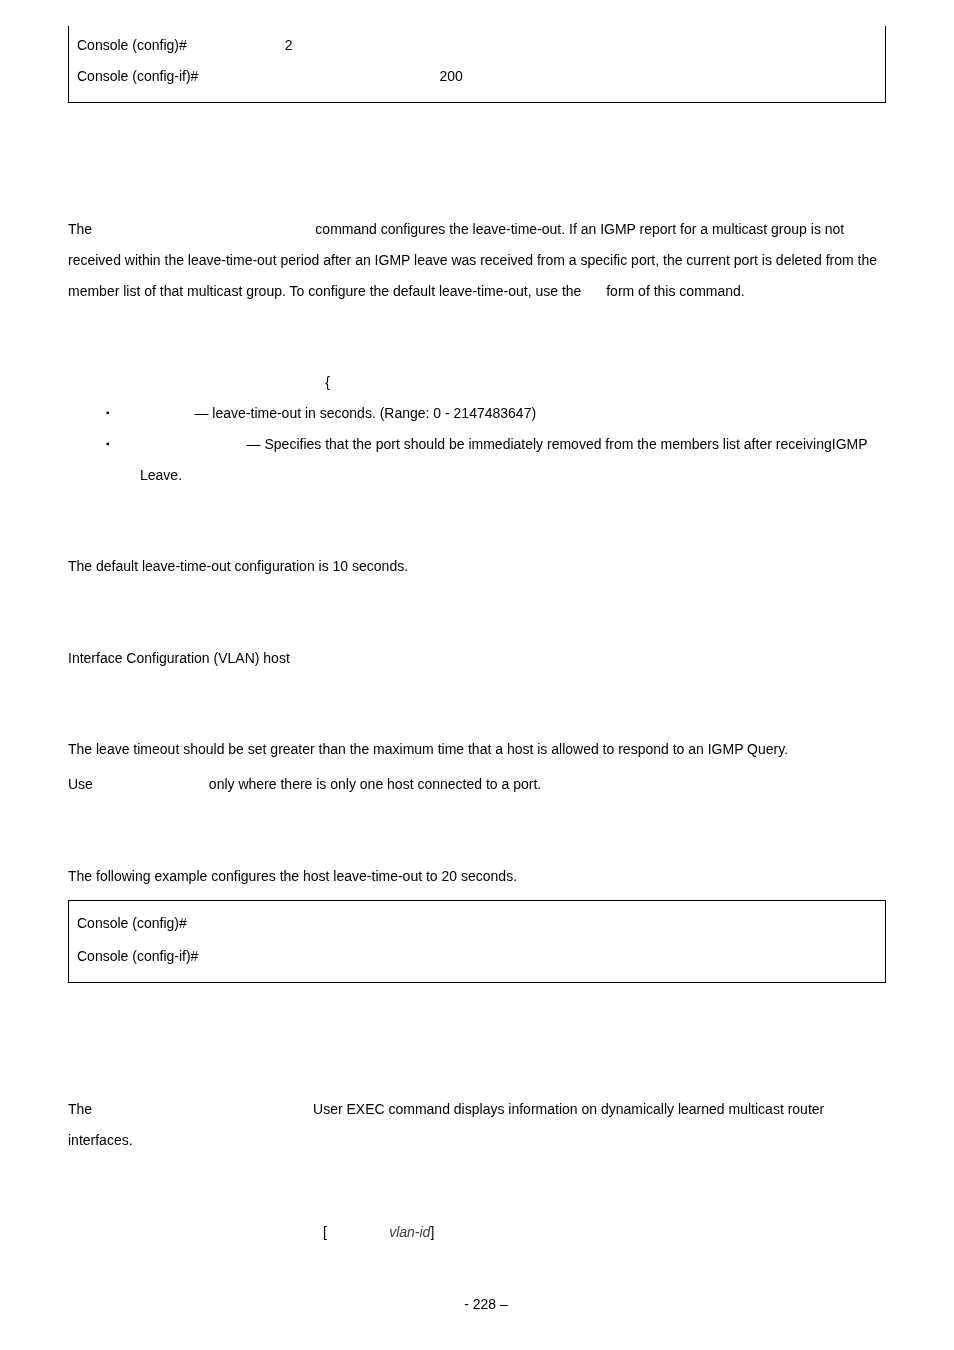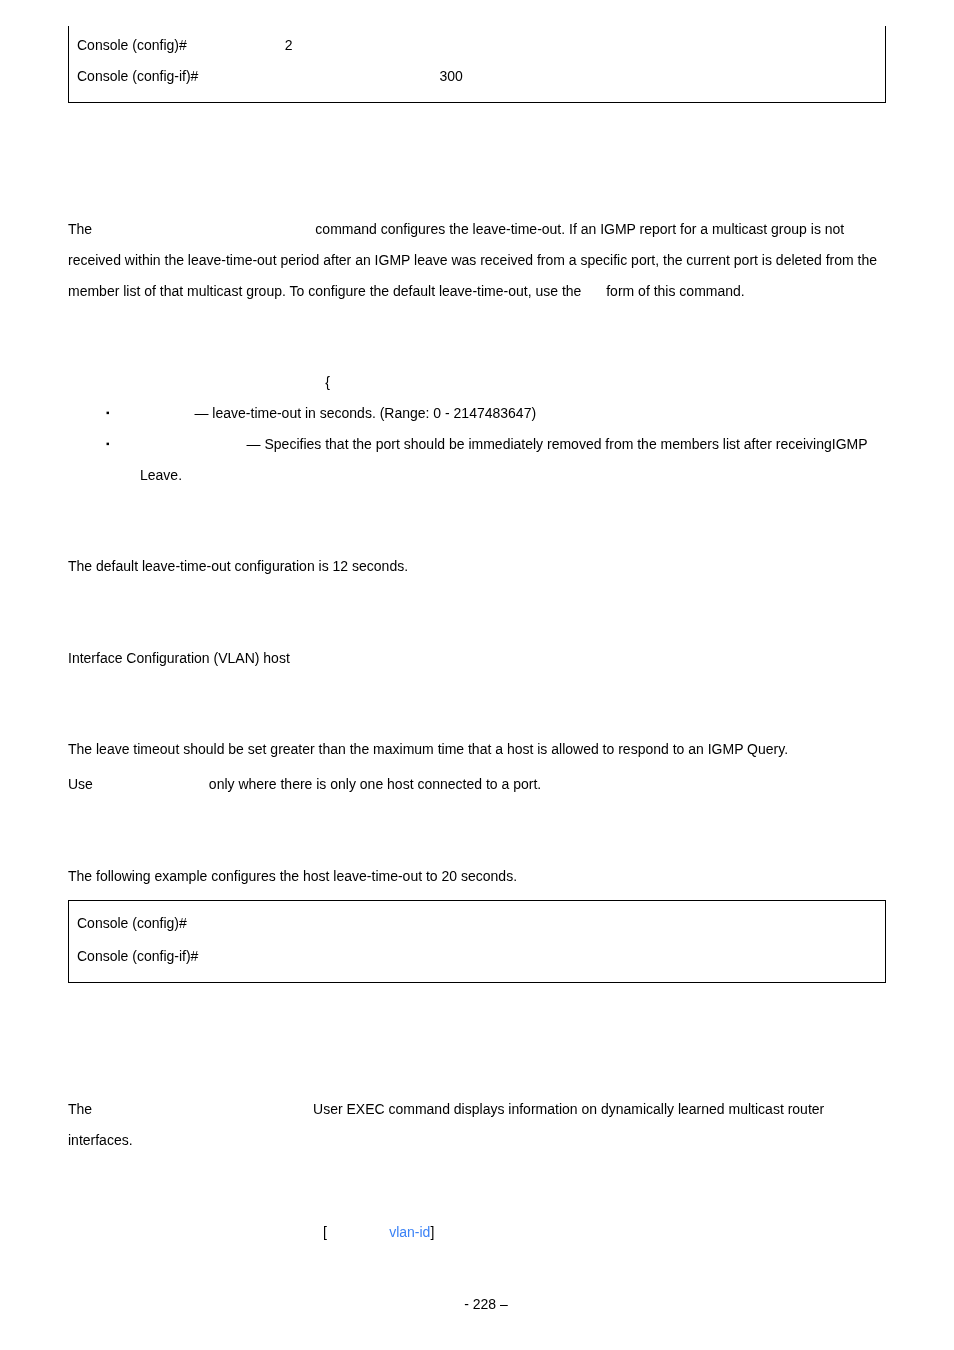--- a/index.html
+++ b/index.html
@@ -83,21 +83,21 @@
   }
 </style>
 </head>
 <body>
 
 <div class="code-box">
   <div>
     <span>Console (config)# </span><span class="mono-inline" style="color:#fff">interface vlan</span><span> 2</span>
   </div>
   <div>
-    <span>Console (config-if)# </span><span class="mono-inline" style="color:#fff">ip igmp snooping mrouter-time-out</span><span> 300</span>
+    <span>Console (config-if)# </span><span class="mono-inline" style="color:#fff">ip igmp snooping mrouter-time-out</span><span> 200</span>
   </div>
 </div>
 
 <div class="section-head" style="color:#fff">5.11.5 ip igmp snooping leave-time-out</div>
 
 <p class="para">
   <span>The </span><span class="mono-inline" style="color:#fff">ip igmp snooping leave-time-out</span><span> command configures the leave-time-out. If an IGMP report for a multicast group is not received within the leave-time-out period after an IGMP leave was received from a specific port, the current port is deleted from the member list of that multicast group. To configure the default leave-time-out, use the </span><span class="mono-inline" style="color:#fff">no</span><span> form of this command.</span>
 </p>
 
 <div class="sub" style="color:#fff">Syntax</div>
@@ -108,21 +108,21 @@
 <ul class="bullets">
   <li>
     <span style="font-style:italic;color:#fff">time-out</span><span> — leave-time-out in seconds. (Range: 0 - 2147483647)</span>
   </li>
   <li>
     <span style="font-style:italic;color:#fff">immediate-leave</span><span> — Specifies that the port should be immediately removed from the members list after receivingIGMP Leave.</span>
   </li>
 </ul>
 
 <div class="sub" style="color:#fff">Default Configuration</div>
-<p class="para">The default leave-time-out configuration is 12 seconds.</p>
+<p class="para">The default leave-time-out configuration is 10 seconds.</p>
 
 <div class="sub" style="color:#fff">Command Mode</div>
 <p class="para">Interface Configuration (VLAN) host</p>
 
 <div class="sub" style="color:#fff">User Guidelines</div>
 <p class="para">The leave timeout should be set greater than the maximum time that a host is allowed to respond to an IGMP Query.</p>
 <p class="para">
   <span>Use </span><span class="mono-inline" style="color:#fff">immediate leave</span><span> only where there is only one host connected to a port.</span>
 </p>
 
@@ -139,16 +139,16 @@
 </div>
 
 <div class="section-head" style="color:#fff">5.11.6 show ip igmp snooping mrouter</div>
 
 <p class="para">
   <span>The </span><span class="mono-inline" style="color:#fff">show ip igmp snooping mrouter</span><span> User EXEC command displays information on dynamically learned multicast router interfaces.</span>
 </p>
 
 <div class="sub" style="color:#fff">Syntax</div>
 <div class="syntax-indent">
-  <span class="mono-inline" style="color:#fff">show ip igmp snooping mrouter</span><span> [</span><span class="mono-inline" style="color:#fff">interface</span><span style="color:#3b82f6"> vlan-id</span><span>]</span>
+  <span class="mono-inline" style="color:#fff">show ip igmp snooping mrouter</span><span> [</span><span class="mono-inline" style="color:#fff">interface</span><span style="font-style:italic;color:#404040"> vlan-id</span><span>]</span>
 </div>
 
 <div class="footer">- 228 –</div>
 
 </body></html>

